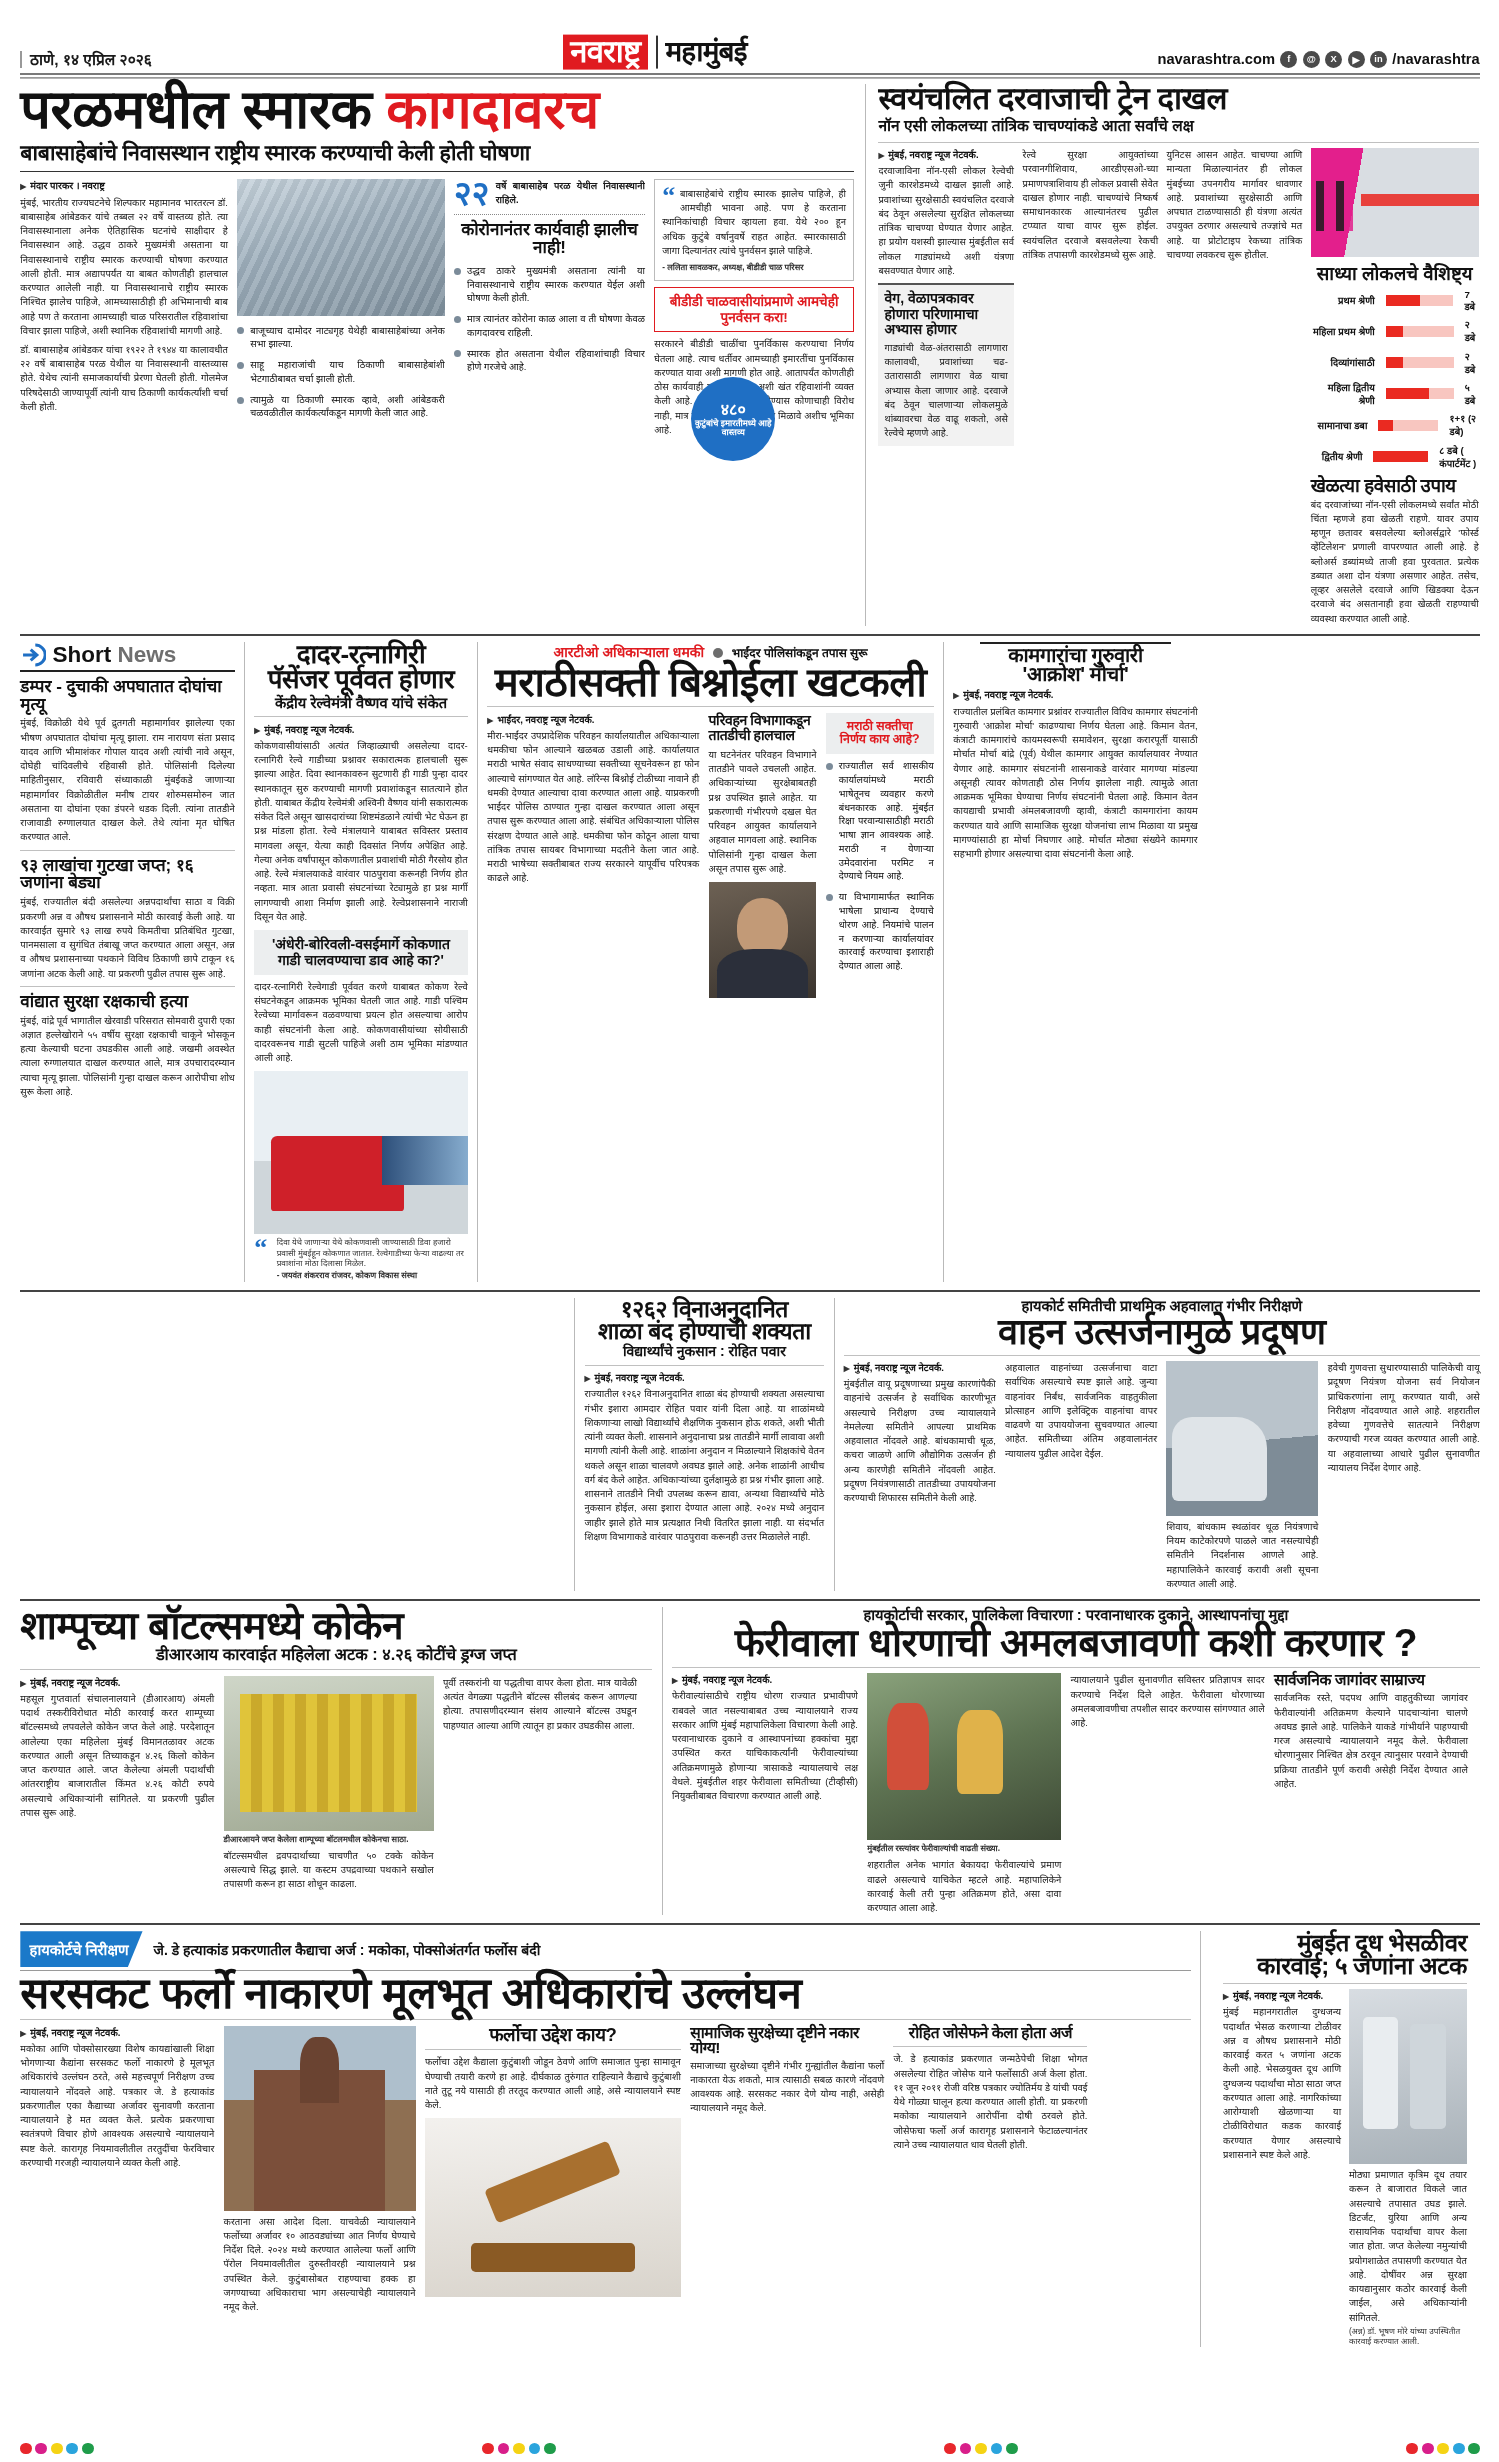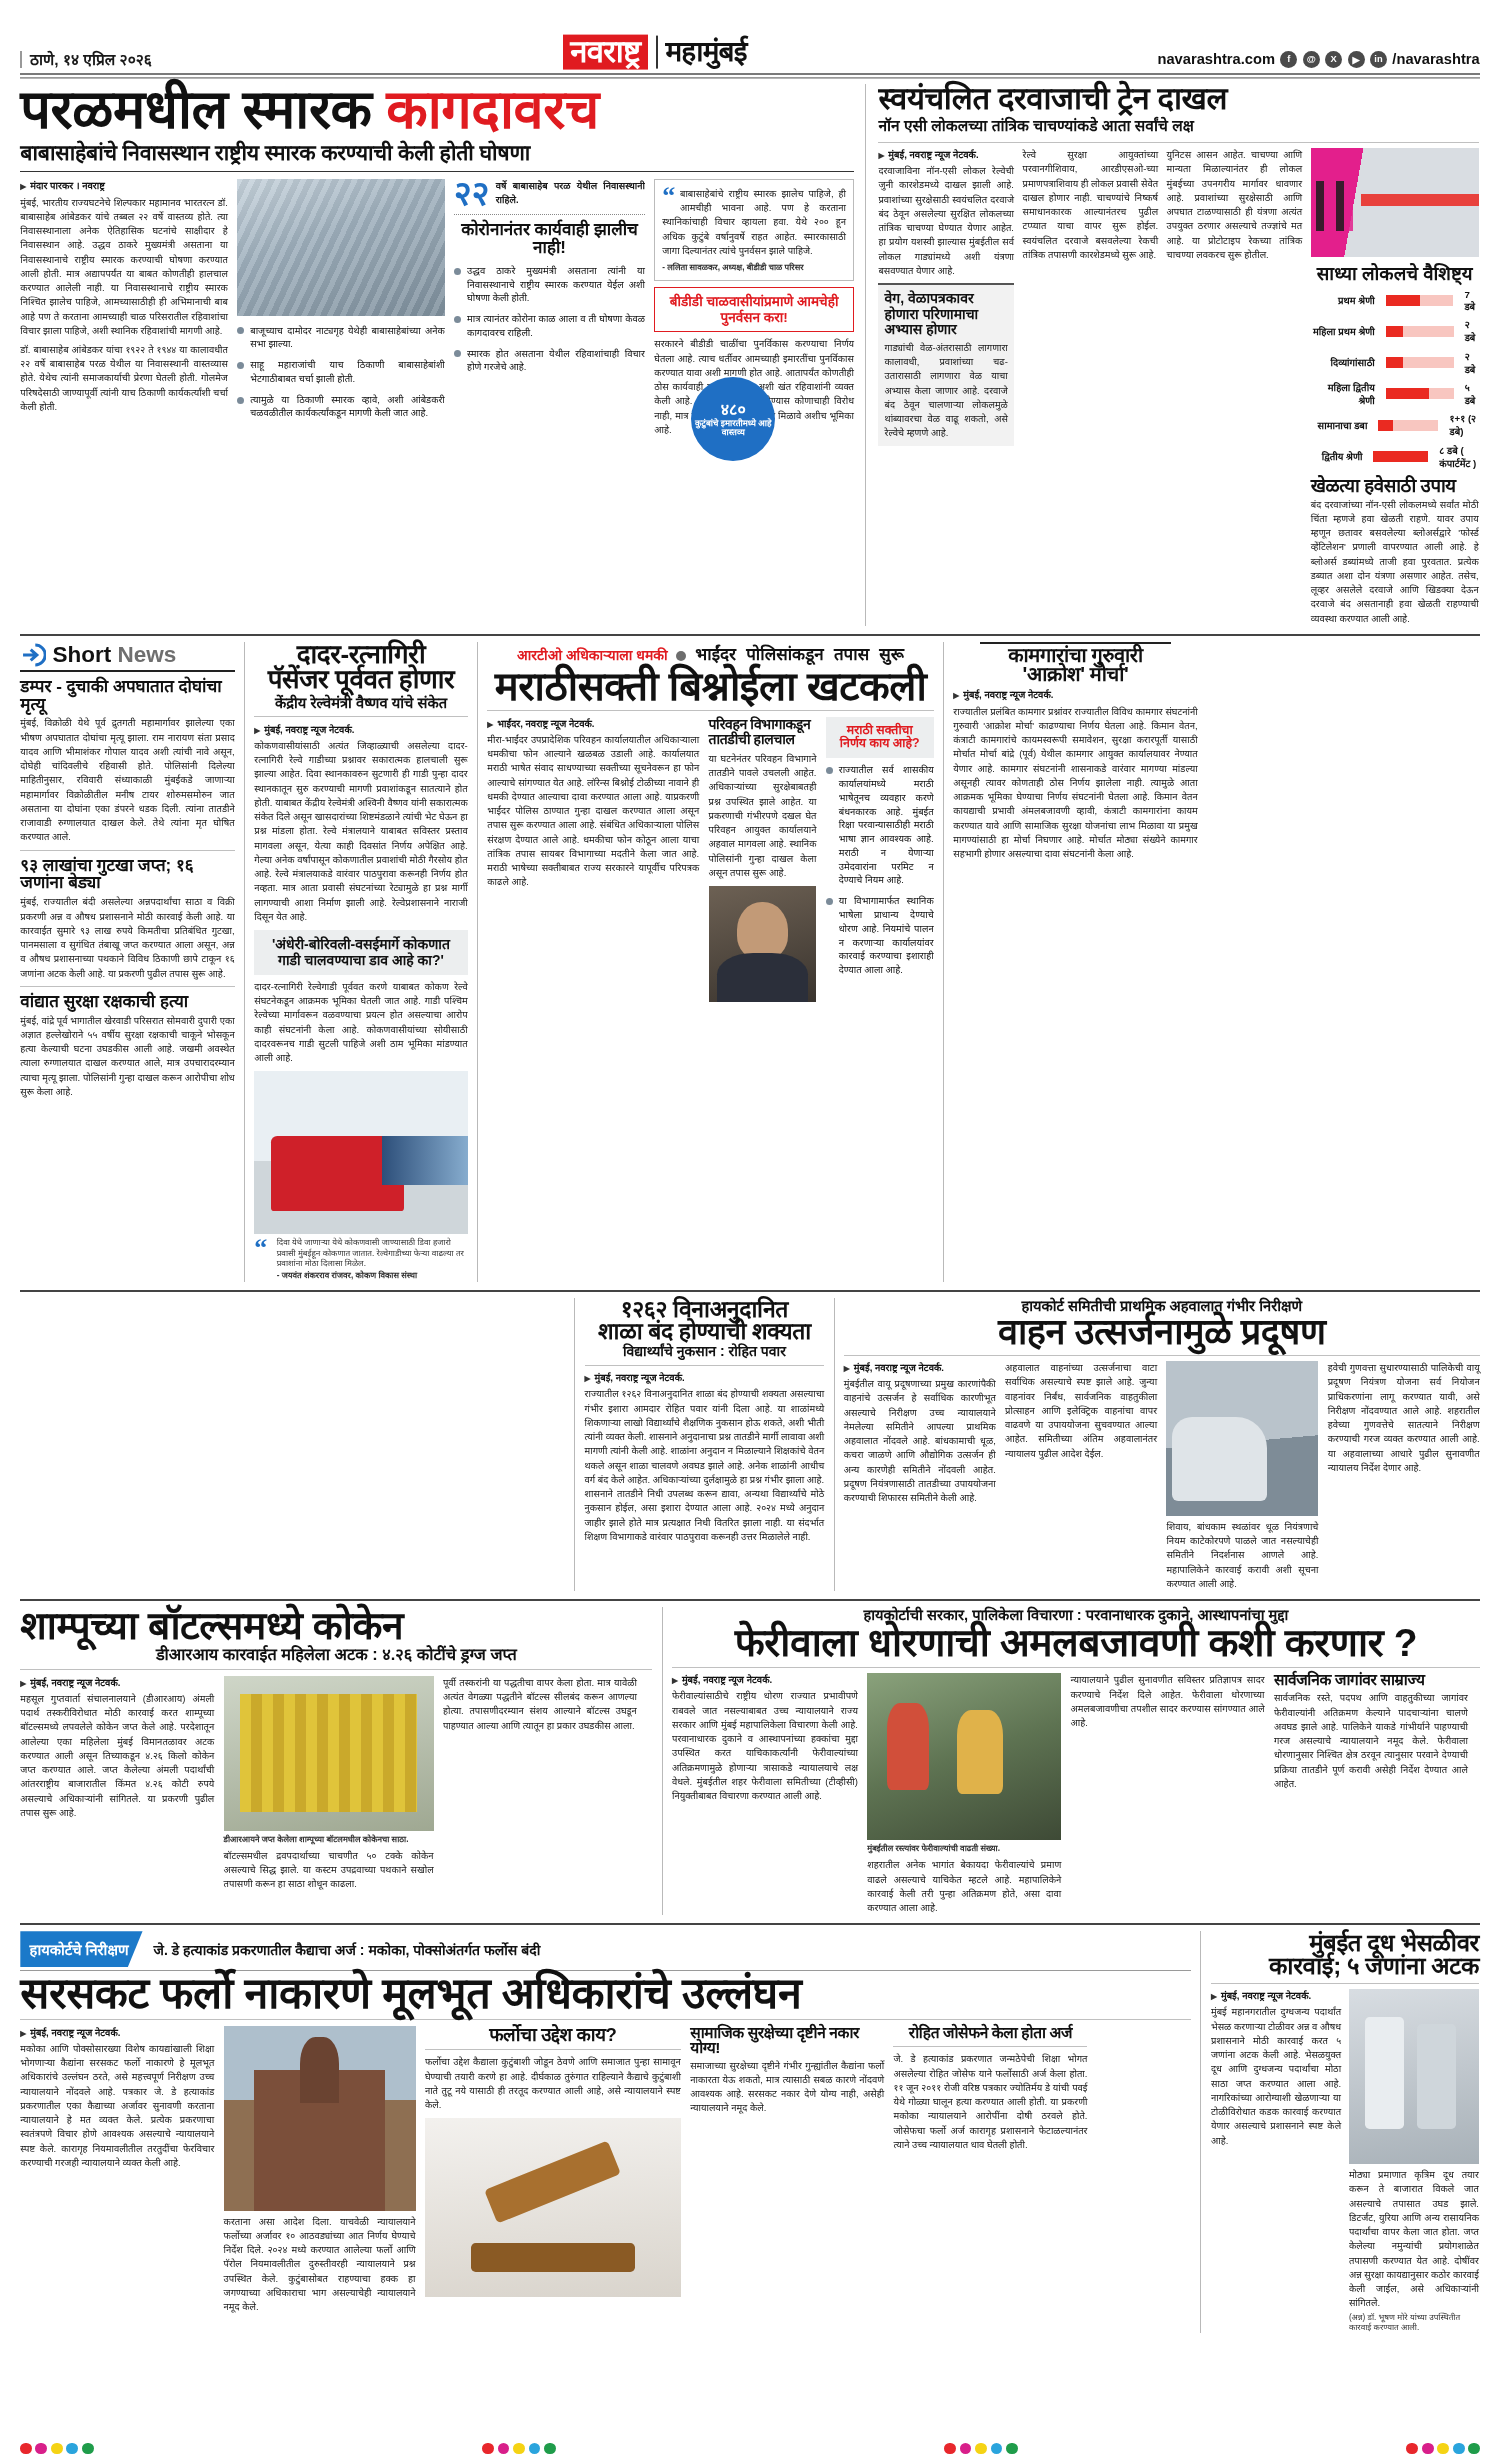--- a/index.html
+++ b/index.html
@@ -102,21 +102,21 @@
 
   
   .band { display:flex; margin-top:6.2px; }
   .col-sn { width:233px; padding:0 9.3px; }
   .col-a  { width:233px; padding:0 9.3px; border-left:0.8px solid #b9b9b9;}
   .col-b  { width:466px; padding:0 9.3px; border-left:0.8px solid #b9b9b9;}
   .col-d  { width:264px; padding:0 9.3px; border-left:0.8px solid #b9b9b9;}
 
   .h-med { font-size:26px; } .h-sm { font-size:20px; }
   .kick-red { color:#e01b20; font-weight:900; font-size:14px; }
-  .kick-blk { font-weight:900; font-size:17px;font-family:Liberation Mono, monospace; }
+  .kick-blk { font-weight:900; font-size:12px; }
   .dotsep { width:10px; height:10px; border-radius:50%; background:#6d6d6d;
             display:inline-block; margin:0 5.4px; vertical-align:-0.8px;}
 
   .grey-box { background:#eceeef; padding:7px; }
   .grey-box-t { font-size:14px; font-weight:900; line-height:1.1; text-align:center; }
 
   .portrait { width:100%; height:146px; background:linear-gradient(165deg,#6d6154,#3a342e);
               position:relative; overflow:hidden;}
   .portrait:before{content:"";position:absolute;left:26%;top:14%;width:48%;height:50%;
      border-radius:48% 48% 42% 42%;background:#c29a77;}
@@ -560,21 +560,21 @@
           <div class="body-txt" style="margin-top:3.1px">समाजाच्या सुरक्षेच्या दृष्टीने गंभीर गुन्ह्यांतील कैद्यांना फर्लो नाकारता येऊ शकतो, मात्र त्यासाठी सबळ कारणे नोंदवणे आवश्यक आहे. सरसकट नकार देणे योग्य नाही, असेही न्यायालयाने नमूद केले.</div>
         </div>
         <div style="width:194px">
           <div class="hl-black" style="font-size:15.5px;text-align:center">रोहित जोसेफने केला होता अर्ज</div>
           <div class="thin-rule"></div>
           <div class="body-txt">जे. डे हत्याकांड प्रकरणात जन्मठेपेची शिक्षा भोगत असलेल्या रोहित जोसेफ याने फर्लोसाठी अर्ज केला होता. ११ जून २०११ रोजी वरिष्ठ पत्रकार ज्योतिर्मय डे यांची पवई येथे गोळ्या घालून हत्या करण्यात आली होती. या प्रकरणी मकोका न्यायालयाने आरोपींना दोषी ठरवले होते. जोसेफचा फर्लो अर्ज कारागृह प्रशासनाने फेटाळल्यानंतर त्याने उच्च न्यायालयात धाव घेतली होती.</div>
         </div>
       </div>
     </div>
 
-    <div style="width:289px;padding:0 10px;border-left:0.8px solid #b9b9b9">
+    <div style="width:289px;padding:0 22px;border-left:0.8px solid #b9b9b9">
       <div class="hl-black" style="font-size:24px;text-align:right">मुंबईत दूध भेसळीवर</div>
       <div class="hl-black" style="font-size:24px;text-align:right">कारवाई; ५ जणांना अटक</div>
       <div class="thin-rule"></div>
       <div style="display:flex;gap:7.8px">
         <div style="width:134px">
           <div class="byline">मुंबई, नवराष्ट्र न्यूज नेटवर्क.</div>
           <div class="body-txt" style="margin-top:3.1px">मुंबई महानगरातील दुग्धजन्य पदार्थांत भेसळ करणाऱ्या टोळीवर अन्न व औषध प्रशासनाने मोठी कारवाई करत ५ जणांना अटक केली आहे. भेसळयुक्त दूध आणि दुग्धजन्य पदार्थांचा मोठा साठा जप्त करण्यात आला आहे. नागरिकांच्या आरोग्याशी खेळणाऱ्या या टोळीविरोधात कडक कारवाई करण्यात येणार असल्याचे प्रशासनाने स्पष्ट केले आहे.</div>
         </div>
         <div style="width:134px">
           <div class="milk"></div>

